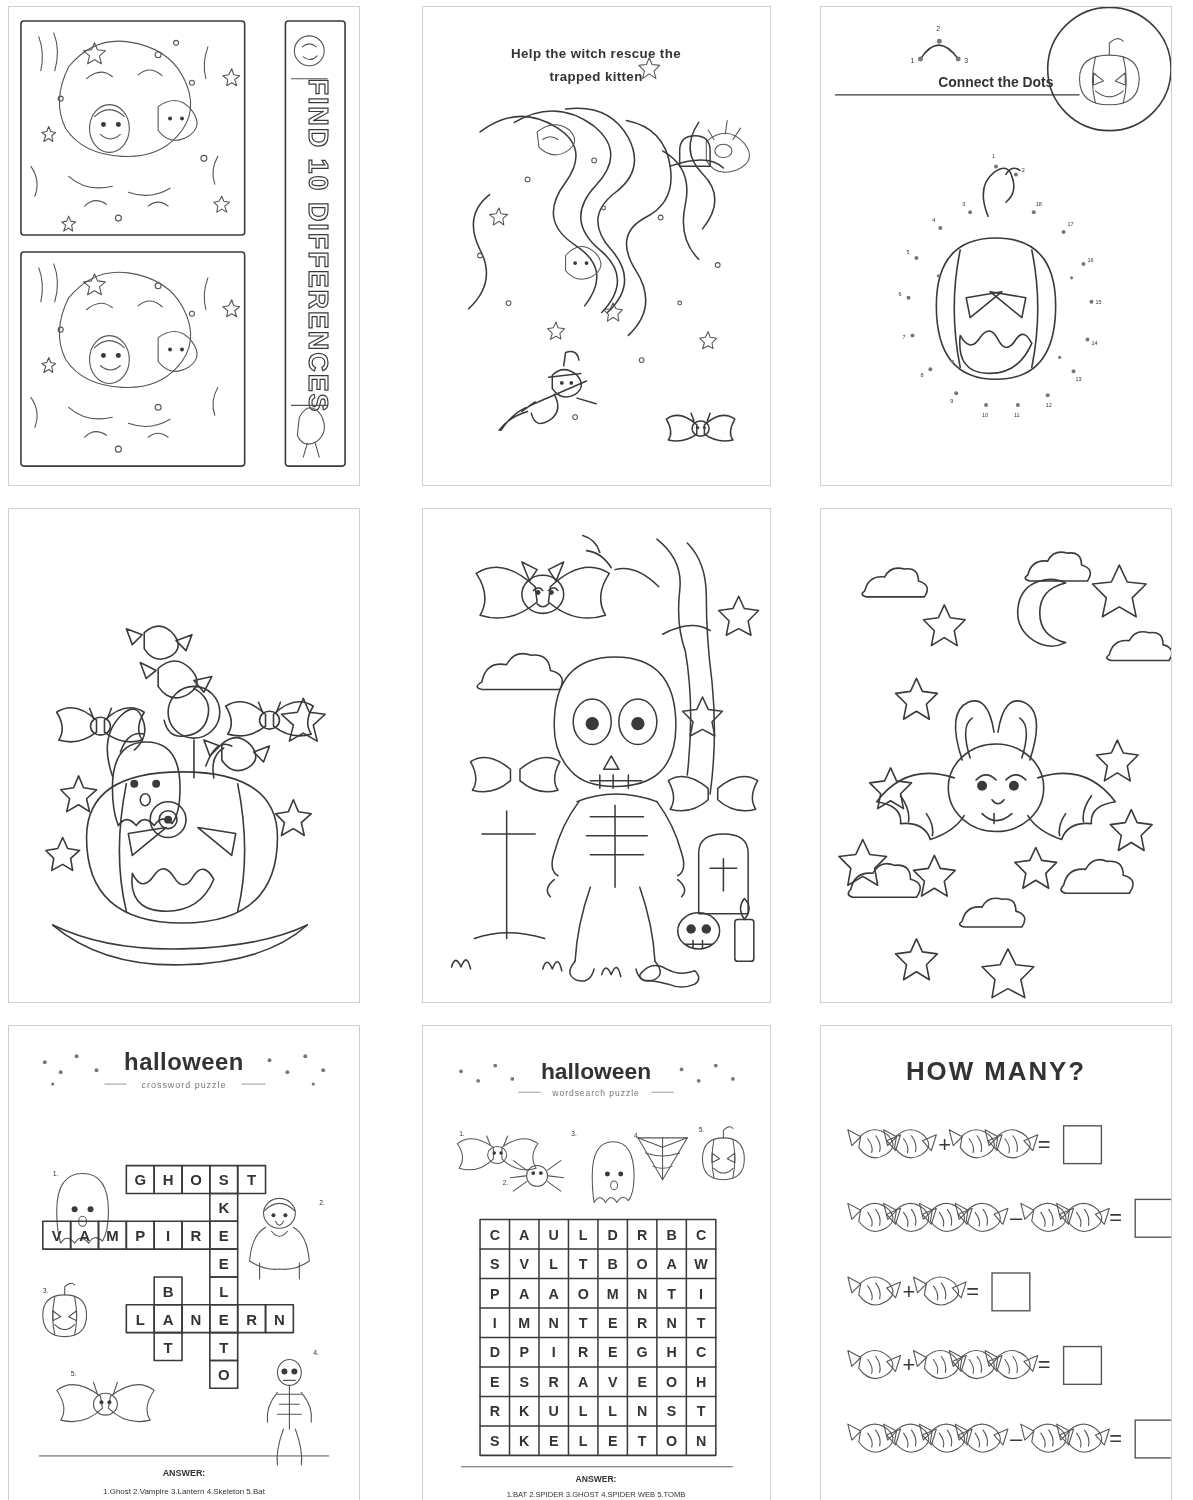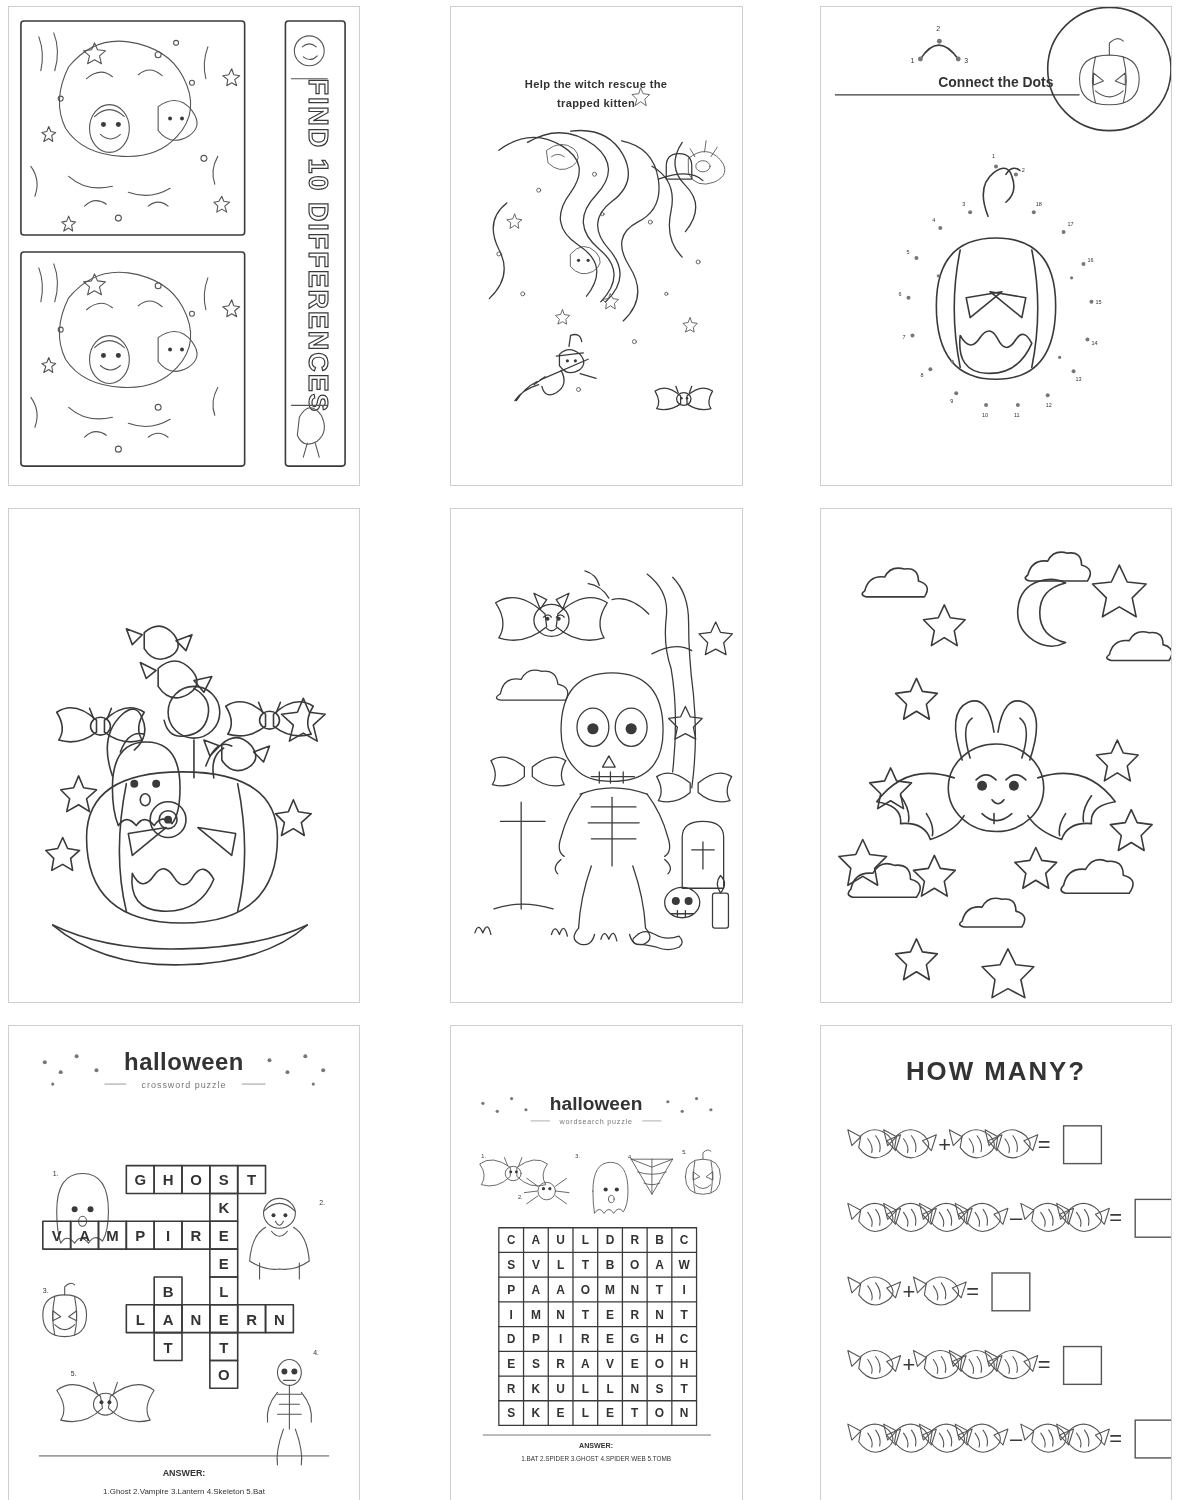--- a/index.html
+++ b/index.html
@@ -15,21 +15,21 @@
     width:1193px;height:1500px;
   }
   .sheet{
     background:#fff;
     border:1px solid #cfcfcf;
     position:relative;
     overflow:hidden;
     box-sizing:border-box;
   }
   .sheet.narrow{width:352px;justify-self:start;}
-  .sheet.mid{width:293px;justify-self:center;}
+  .sheet.mid{width:349px;justify-self:center;}
   .sheet.right{width:352px;justify-self:start;}
   svg{display:block;width:100%;height:100%;}
   .ink{fill:none;stroke:#3a3a3a;stroke-width:1.6;stroke-linecap:round;stroke-linejoin:round;}
   .ink-thin{fill:none;stroke:#555;stroke-width:1.1;stroke-linecap:round;stroke-linejoin:round;}
   .ink-fill{fill:#3a3a3a;stroke:none;}
   .dot{fill:#777;}
   text{font-family:"Liberation Sans",sans-serif;fill:#333;}
   .title-hand{font-size:14px;font-weight:bold;letter-spacing:.4px;}
   .tiny{font-size:7px;}
   .micro{font-size:5.5px;fill:#666;}

